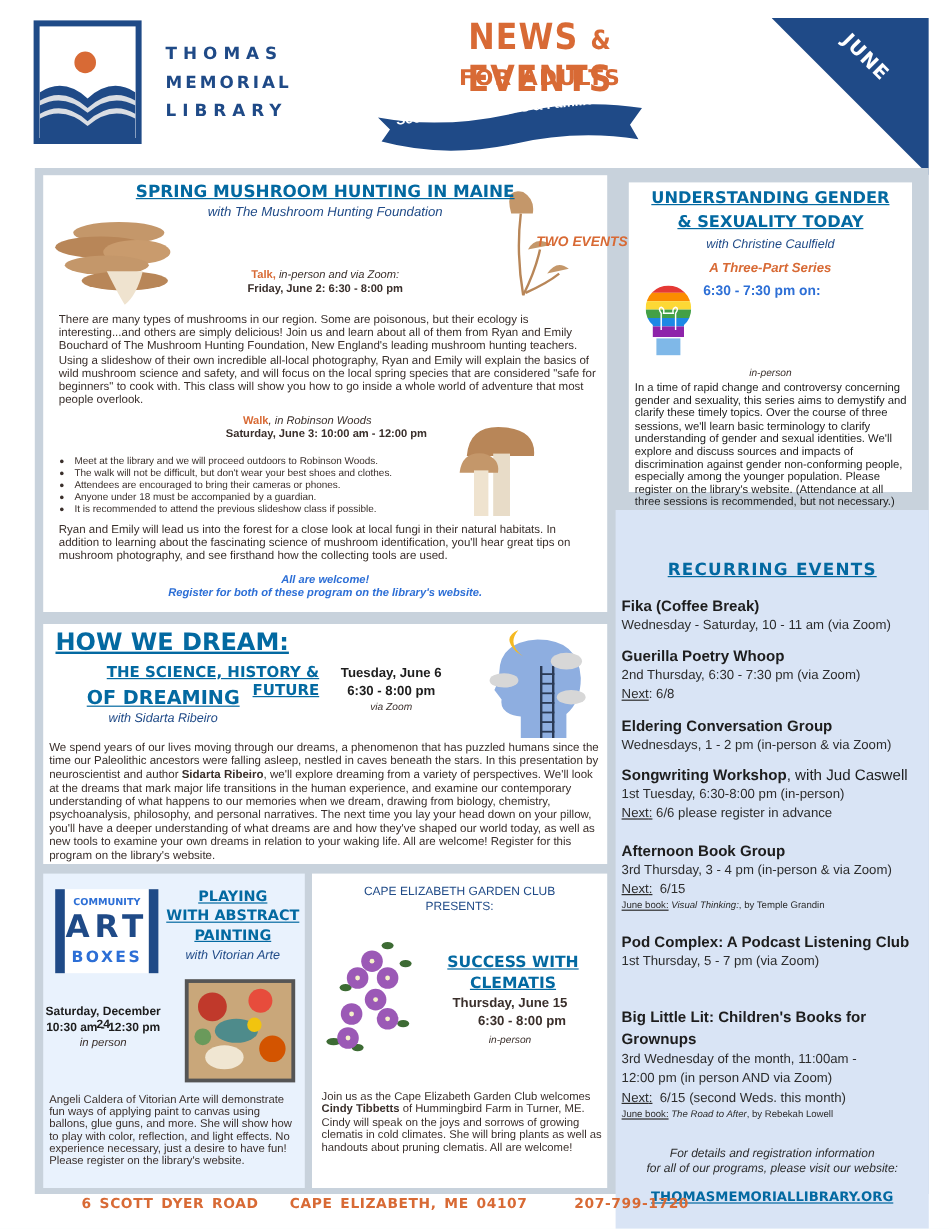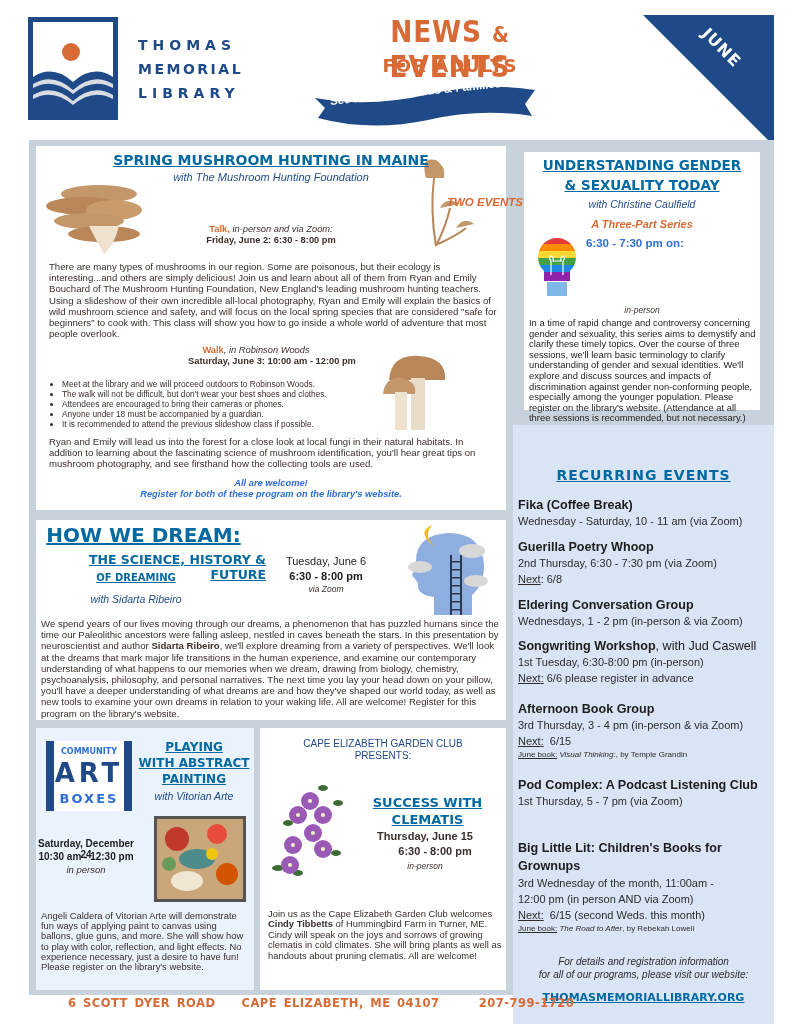--- a/index.html
+++ b/index.html
@@ -150,23 +150,23 @@
     <rect x="13" y="45" width="20" height="14" fill="#7fb8e8"></rect>
   </svg>
   <div class="c-link" style="position:absolute; left:62px; top:85px; font-size:11.5px; font-weight:bold;">6:30 - 7:30 pm on:</div>
   <div style="position:absolute; left:0; top:153px; width:236px; text-align:center; font-size:8.5px; font-style:italic;">in-person</div>
   <p class="body-text" style="position:absolute; left:5px; top:166px; width:230px; font-size:9.4px; line-height:10.6px; color:#1d1d1d;">In a time of rapid change and controversy concerning gender and sexuality, this series aims to demystify and clarify these timely topics. Over the course of three sessions, we'll learn basic terminology to clarify understanding of gender and sexual identities. We'll explore and discuss sources and impacts of discrimination against gender non-conforming people, especially among the younger population. Please register on the library's website. (Attendance at all three sessions is recommended, but not necessary.)</p>
 </div>
 
 <div class="panel" style="left:36px; top:520px; width:470px; height:200px;">
   <div class="h-title" style="position:absolute; left:0; top:3px; width:215px; font-size:20px; text-align:center;">HOW WE DREAM:</div>
   <div class="h-title" style="position:absolute; left:0; top:32px; width:230px; font-size:12.5px; text-align:right;">THE SCIENCE, HISTORY &amp; FUTURE</div>
-  <div class="h-title" style="position:absolute; left:0; top:52px; width:200px; font-size:10px; text-align:center;">OF DREAMING</div>
+  <div class="h-title" style="position:absolute; left:0; top:52px; width:200px; font-size:16px; text-align:center;">OF DREAMING</div>
   <div class="c-blue-it" style="position:absolute; left:0; top:73px; width:200px; text-align:center; font-size:10.5px;">with Sidarta Ribeiro</div>
-  <div style="position:absolute; left:235px; top:35px; width:110px; text-align:center; font-size:11px; font-weight:normal; color:#1d1d1d;">Tuesday, June 6</div>
+  <div style="position:absolute; left:235px; top:35px; width:110px; text-align:center; font-size:11px; font-weight:bold; color:#1d1d1d;">Tuesday, June 6</div>
   <div style="position:absolute; left:235px; top:50px; width:110px; text-align:center; font-size:11px; font-weight:bold; color:#1d1d1d;">6:30 - 8:00 pm</div>
   <div style="position:absolute; left:235px; top:64px; width:110px; text-align:center; font-size:8.5px; font-style:italic;">via Zoom</div>
   <svg style="position:absolute; left:370px; top:5px;" width="85" height="90" viewBox="0 0 85 90">
     <path d="M28 90 L28 72 Q10 70 12 58 L6 50 Q10 42 10 36 Q10 10 42 8 Q76 8 78 40 Q78 60 66 70 L66 90 Z" fill="#8eaee0"></path>
     <path d="M24 18 Q12 6 26 0 Q16 12 30 22 Z" fill="#f5b921"></path>
     <rect x="44" y="30" width="2" height="60" fill="#2b3a55"></rect>
     <rect x="54" y="30" width="2" height="60" fill="#2b3a55"></rect>
     <g fill="#2b3a55">
         <rect x="44" y="36" width="12" height="1.5"></rect>
         <rect x="44" y="44" width="12" height="1.5"></rect>

